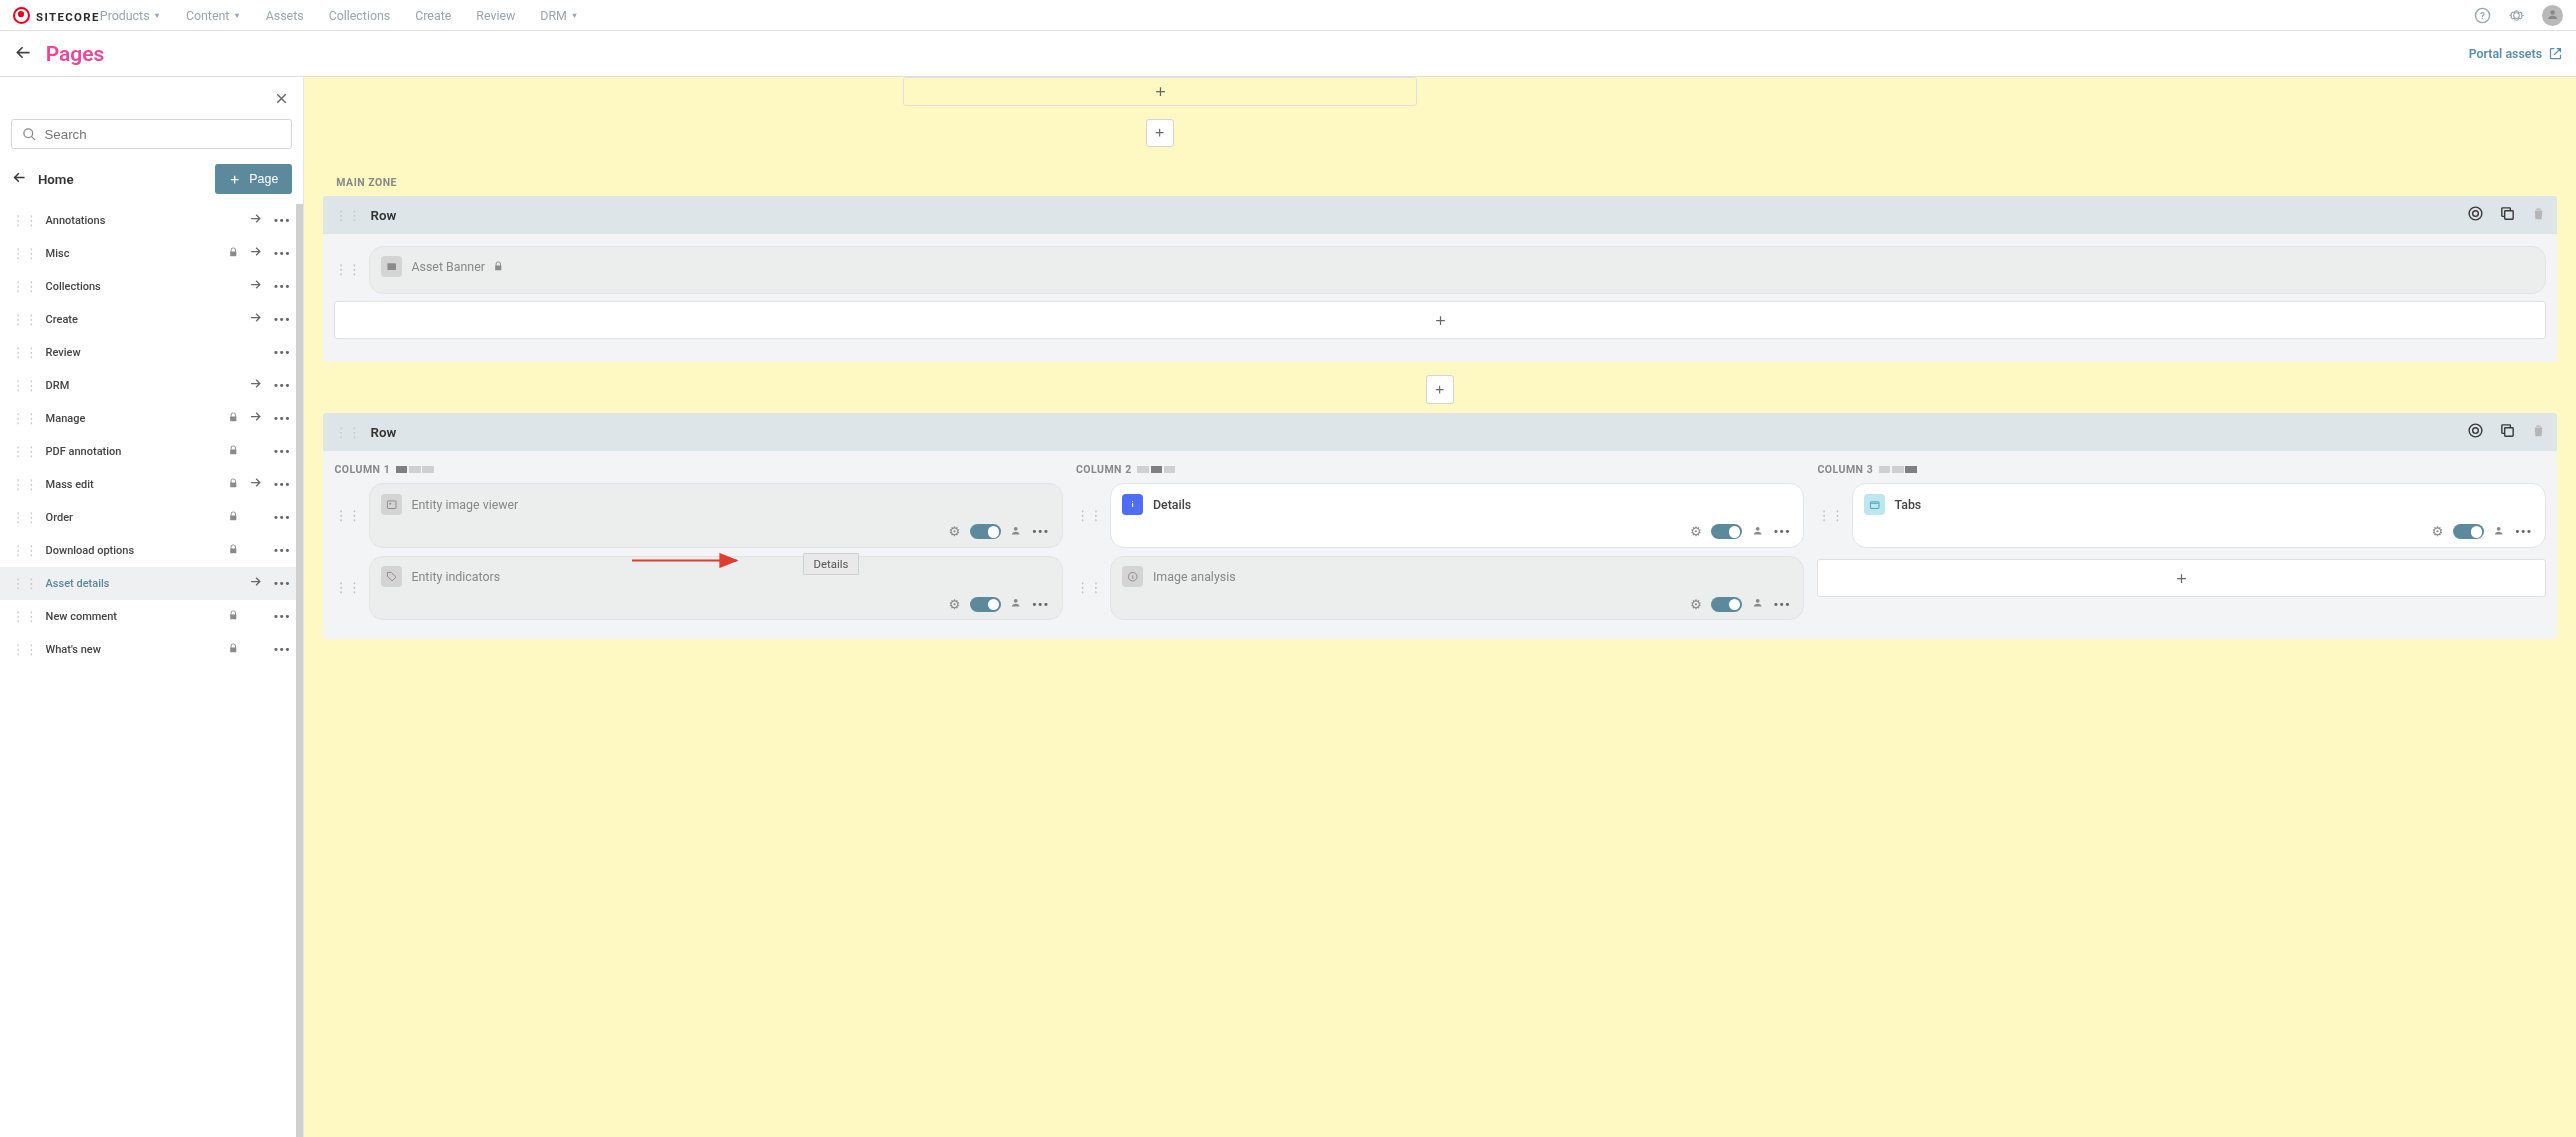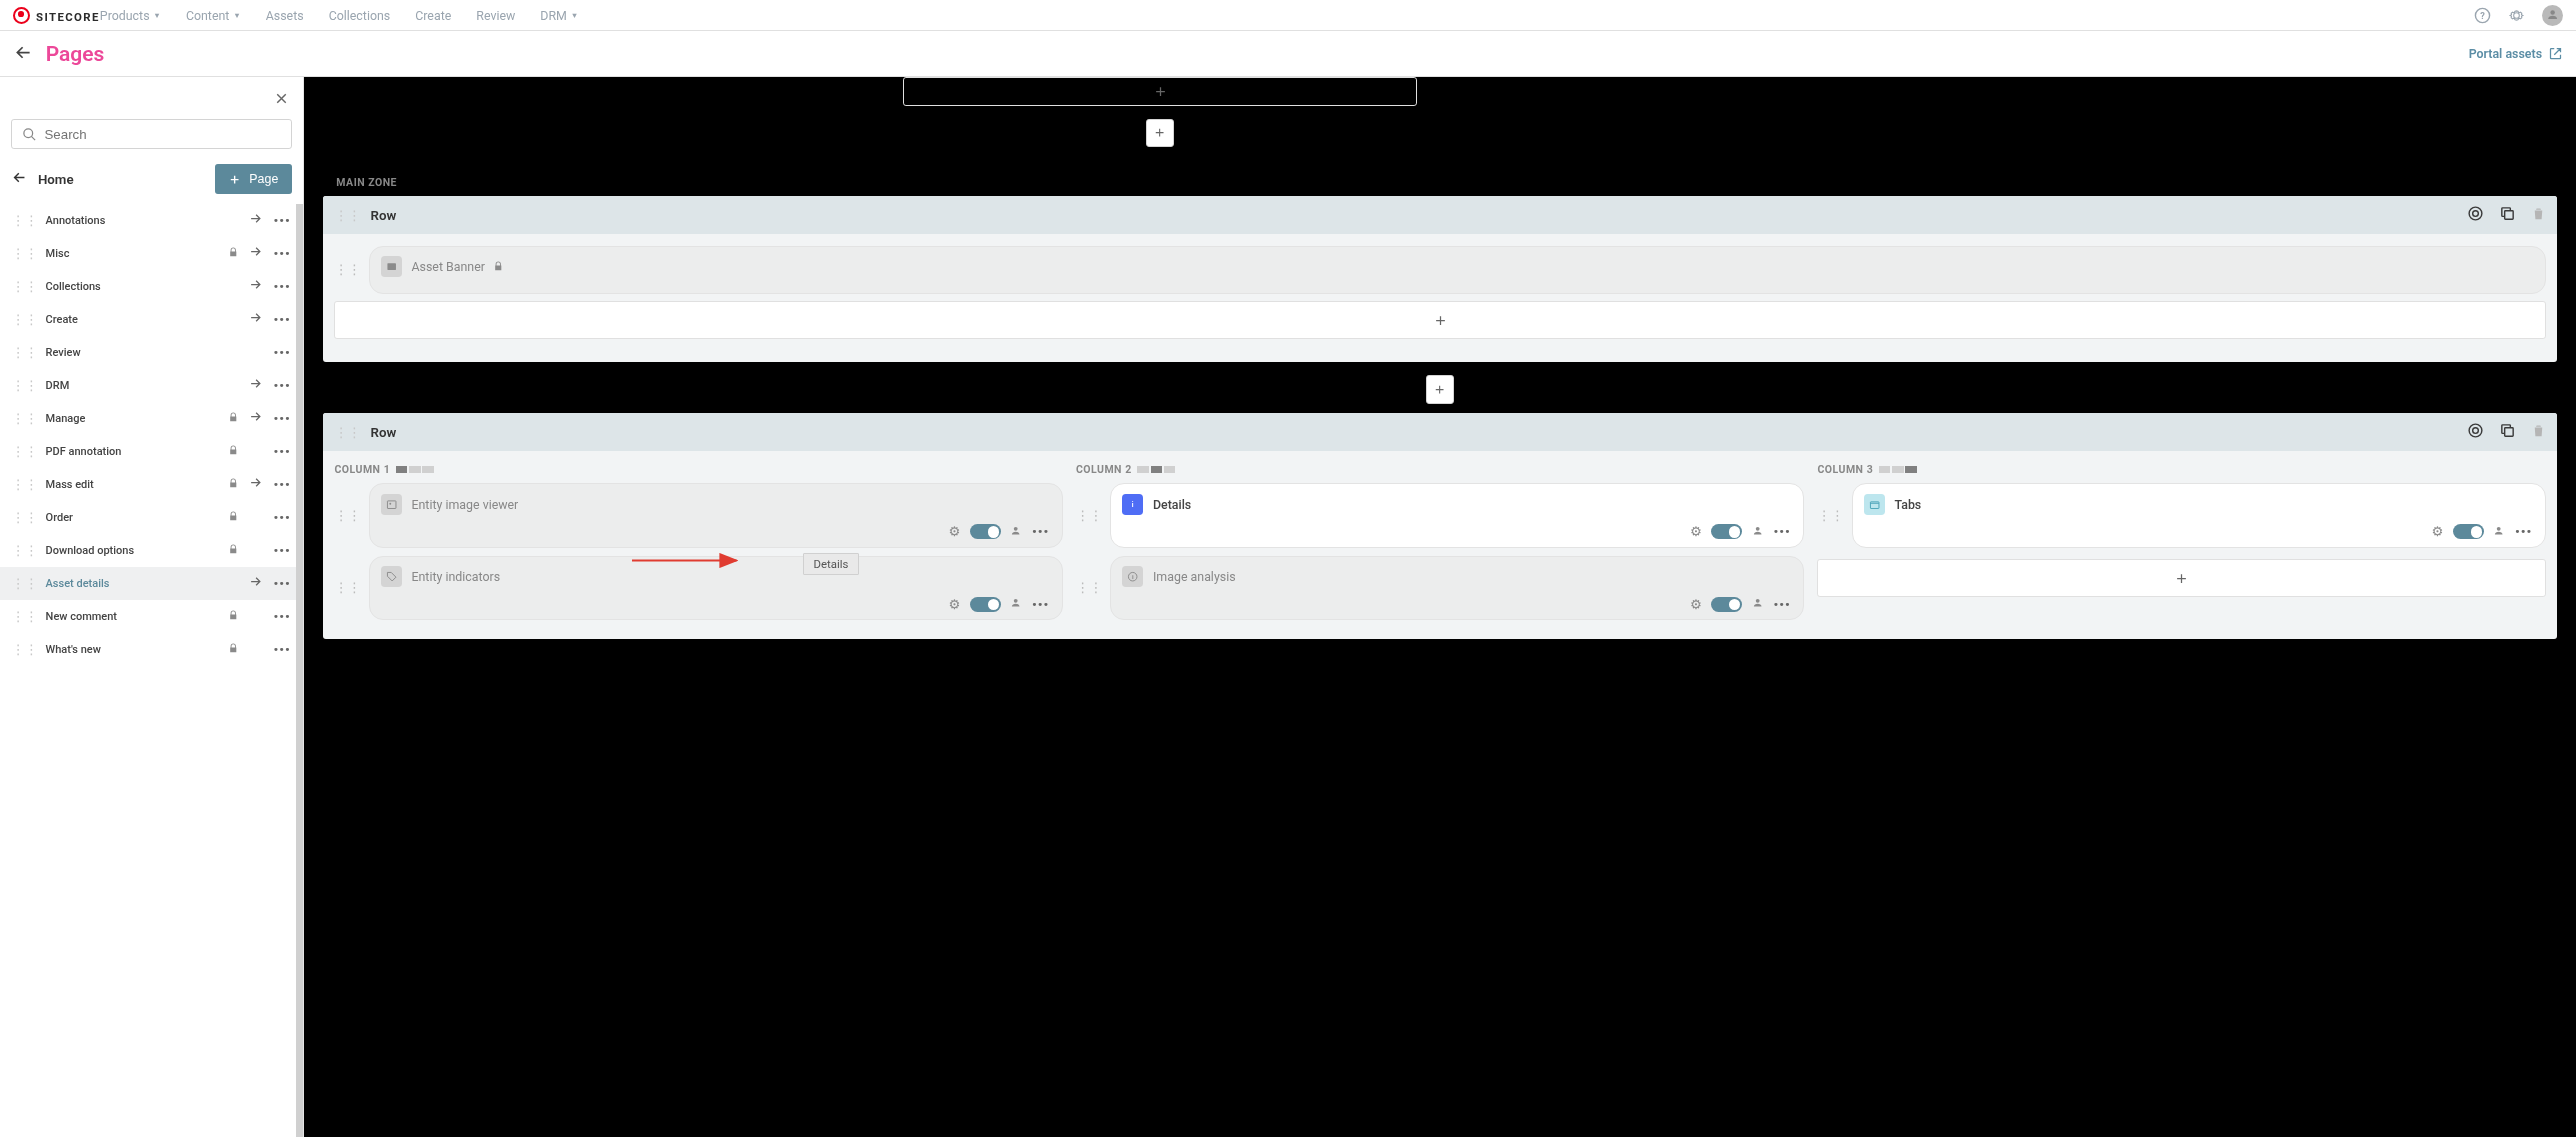--- a/index.html
+++ b/index.html
@@ -42,21 +42,21 @@
   .tree-item { display:flex; align-items:center; height:33px; padding:0 11.4px; gap:7.6px; cursor:pointer; }
   .tree-item.active { background:#eff0f1; }
   .tree-item.active .item-label { color:#5c899b; font-weight:500; }
   .drag-handle { color:#c8c8c8; cursor:grab; }
   .item-label { flex:1; font-size:11px; color:#444; font-weight:500; }
   .lock-ico { color:#8a8a8a; margin-left:-1.9px; }
   .nav-arrow { color:#666; width:19px; text-align:center; }
   .more-dots { color:#666; cursor:pointer; width:19px; text-align:center; font-weight:700; letter-spacing:1px; }
   
   
-  .canvas { flex:1; overflow:auto; padding:0 19px 26px; background:#000000; }
+  .canvas { flex:1; overflow:auto; padding:0 19px 26px; background:#fef9c3; }
   .ghost-card { border:1px solid #e0e0e0; border-radius:2.9px; height:28.5px; display:flex; align-items:center; justify-content:center; color:#888; cursor:pointer; }
   .ghost-stack { margin-left:580px; width:514px; }
   .ghost-stack .ghost-card { margin-bottom:13.3px; }
   .add-center { display:flex; justify-content:center; margin-bottom:9.5px; }
   
   .zone-label { font-size:10.5px; font-weight:700; letter-spacing:0.5px; color:#888; text-transform:uppercase; margin:28.5px 0 7.6px 13.3px; }
   
   .row-block { background:#f2f4f5; border-radius:2.9px; margin-bottom:13.3px; padding-bottom:11.4px; }
   .row-header { background:#dde5e8; border-radius:2.9px 2.9px 0 0; height:38px; display:flex; align-items:center; padding:0 11.4px; gap:9.5px; }
   .row-title { font-weight:600; font-size:13.3px; color:#333; }

